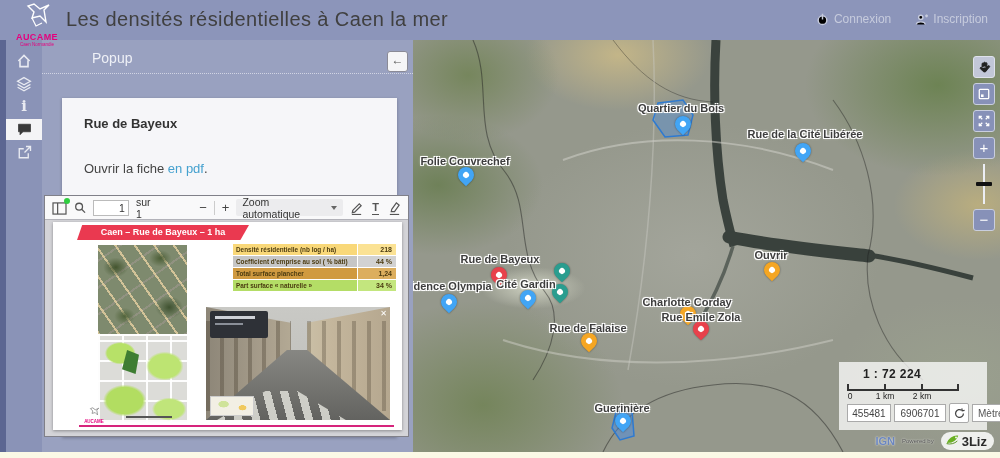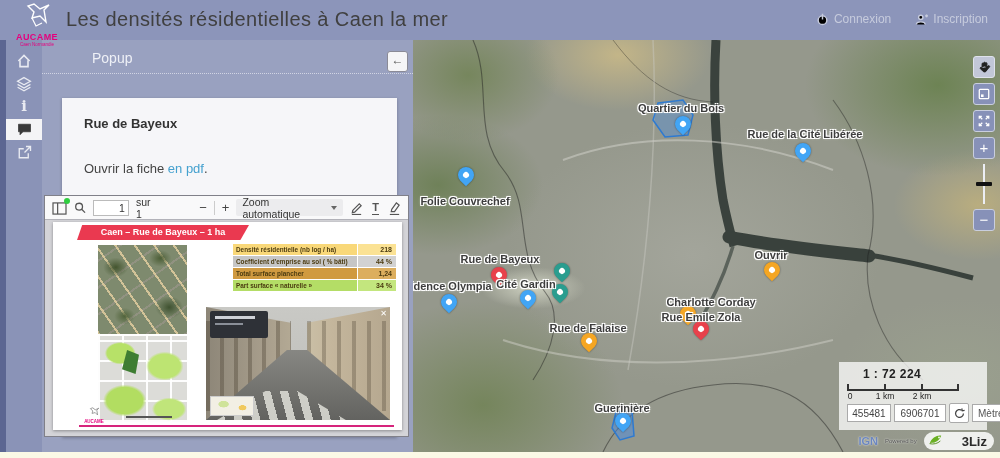--- a/index.html
+++ b/index.html
@@ -123,21 +123,21 @@
   .sline{position:absolute;left:0;top:6px;width:112px;height:2px;background:#333}
   .stick{position:absolute;top:1px;width:2px;height:7px;background:#333}
   .sticklabel{position:absolute;top:8px;font-size:8.5px;color:#222;transform:translateX(-50%)}
   .coordrow{display:flex;gap:3px;margin-top:3px;align-items:center}
   .coord-input{height:16px;border:1px solid #aaa;background:#fff;font-size:10px;text-align:center;color:#444;padding:0;font-family:"Liberation Sans",sans-serif}
   .refresh-btn{width:18px;height:18px;min-width:18px;background:#fff;border:1px solid #aaa;border-radius:2px;display:flex;align-items:center;justify-content:center;cursor:pointer}
   .unit-select{height:18px;background:#fff;border:1px solid #aaa;font-size:10px;color:#555;display:flex;align-items:center;padding:0 5px;gap:8px;flex:1;cursor:pointer;box-sizing:border-box}
   .attrib{position:absolute;right:6px;bottom:2px;display:flex;align-items:center;gap:7px;z-index:6}
   .ign{font-size:11px;font-weight:bold;color:#6b86c0;text-shadow:0 0 2px #fff}
   .powered{font-size:6px;color:#555;text-shadow:0 0 2px #fff}
-  .brand{display:flex;align-items:center;background:rgba(255,255,255,.85);border-radius:11px;padding:1px 7px 1px 3px;gap:19px}
+  .brand{display:flex;align-items:center;background:rgba(255,255,255,.85);border-radius:11px;padding:1px 7px 1px 3px;gap:2px}
   .brand-txt{font-size:13px;font-weight:bold;color:#2b2b2b}
 </style>
 </head>
 <body>
 
 <div class="header">
   <div class="title">Les densités résidentielles à Caen la mer</div>
   <div class="auth">
     <div class="auth-item">
       <svg width="13" height="13" viewBox="0 0 18 18" stroke-width="2">
@@ -311,33 +311,33 @@
 
     <polygon points="245,63 270,60 280,75 275,95 252,97 240,80" fill="rgba(66,140,235,.35)" stroke="#2e7ad1" stroke-width="1.5"></polygon>
     <polygon points="203,372 219,370 221,396 207,400 199,388" fill="rgba(66,140,235,.45)" stroke="#2e7ad1" stroke-width="1.5"></polygon>
   </svg>
 
   <div>
       <div class="mlabel" style="left: 268px; top: 62px;">Quartier du Bois</div>
       <div class="pin" style="left: 262px; top: 76px; background: rgb(66, 165, 245);"></div>
       <div class="mlabel" style="left: 392px; top: 88px;">Rue de la Cité Libérée</div>
       <div class="pin" style="left: 382px; top: 103px; background: rgb(66, 165, 245);"></div>
-      <div class="mlabel" style="left: 52px; top: 115px; margin-top: 40px;">Folie Couvrechef</div>
+      <div class="mlabel" style="left: 52px; top: 115px;">Folie Couvrechef</div>
       <div class="pin" style="left: 45px; top: 127px; background: rgb(66, 165, 245);"></div>
       <div class="mlabel" style="left: 87px; top: 213px;">Rue de Bayeux</div>
       <div class="pin" style="left: 78px; top: 227px; background: rgb(232, 65, 75);"></div>
       <div class="mlabel" style="left: 28px; top: 240px;">Résidence Olympia</div>
       <div class="pin" style="left: 28px; top: 254px; background: rgb(66, 165, 245);"></div>
       <div class="mlabel" style="left: 113px; top: 238px;">Cité Gardin</div>
       <div class="pin" style="left: 107px; top: 250px; background: rgb(66, 165, 245);"></div>
       <div class="pin" style="left: 141px; top: 223px; background: rgb(42, 157, 143);"></div>
       <div class="pin" style="left: 139px; top: 244px; background: rgb(42, 157, 143);"></div>
       <div class="mlabel" style="left: 358px; top: 209px;">Ouvrir</div>
       <div class="pin" style="left: 351px; top: 222px; background: rgb(245, 166, 35);"></div>
-      <div class="mlabel" style="left: 274px; top: 256px; margin-left: 24px;">Charlotte Corday</div>
+      <div class="mlabel" style="left: 274px; top: 256px;">Charlotte Corday</div>
       <div class="pin" style="left: 267px; top: 266px; background: rgb(245, 166, 35);"></div>
       <div class="mlabel" style="left: 288px; top: 271px;">Rue Emile Zola</div>
       <div class="pin" style="left: 280px; top: 281px; background: rgb(232, 65, 75);"></div>
       <div class="mlabel" style="left: 175px; top: 282px;">Rue de Falaise</div>
       <div class="pin" style="left: 168px; top: 293px; background: rgb(245, 166, 35);"></div>
       <div class="mlabel" style="left: 209px; top: 362px;">Guerinière</div>
       <div class="pin" style="left: 202px; top: 373px; background: rgb(66, 165, 245);"></div>
     </div>
 
   <div class="mapctrl">

